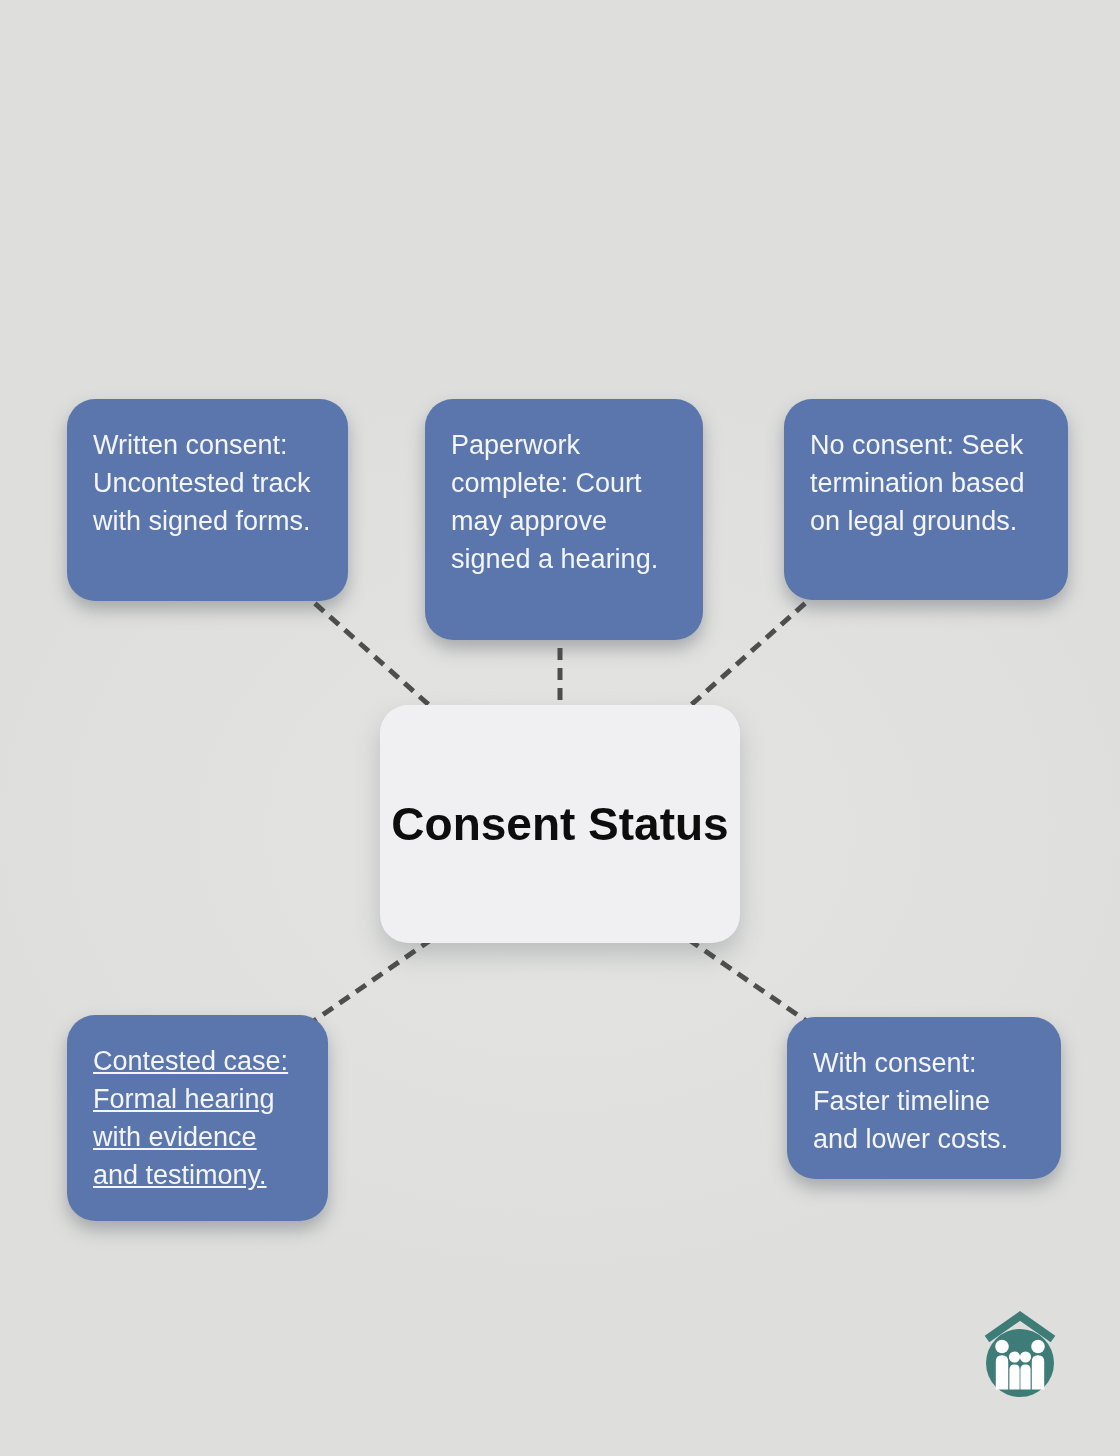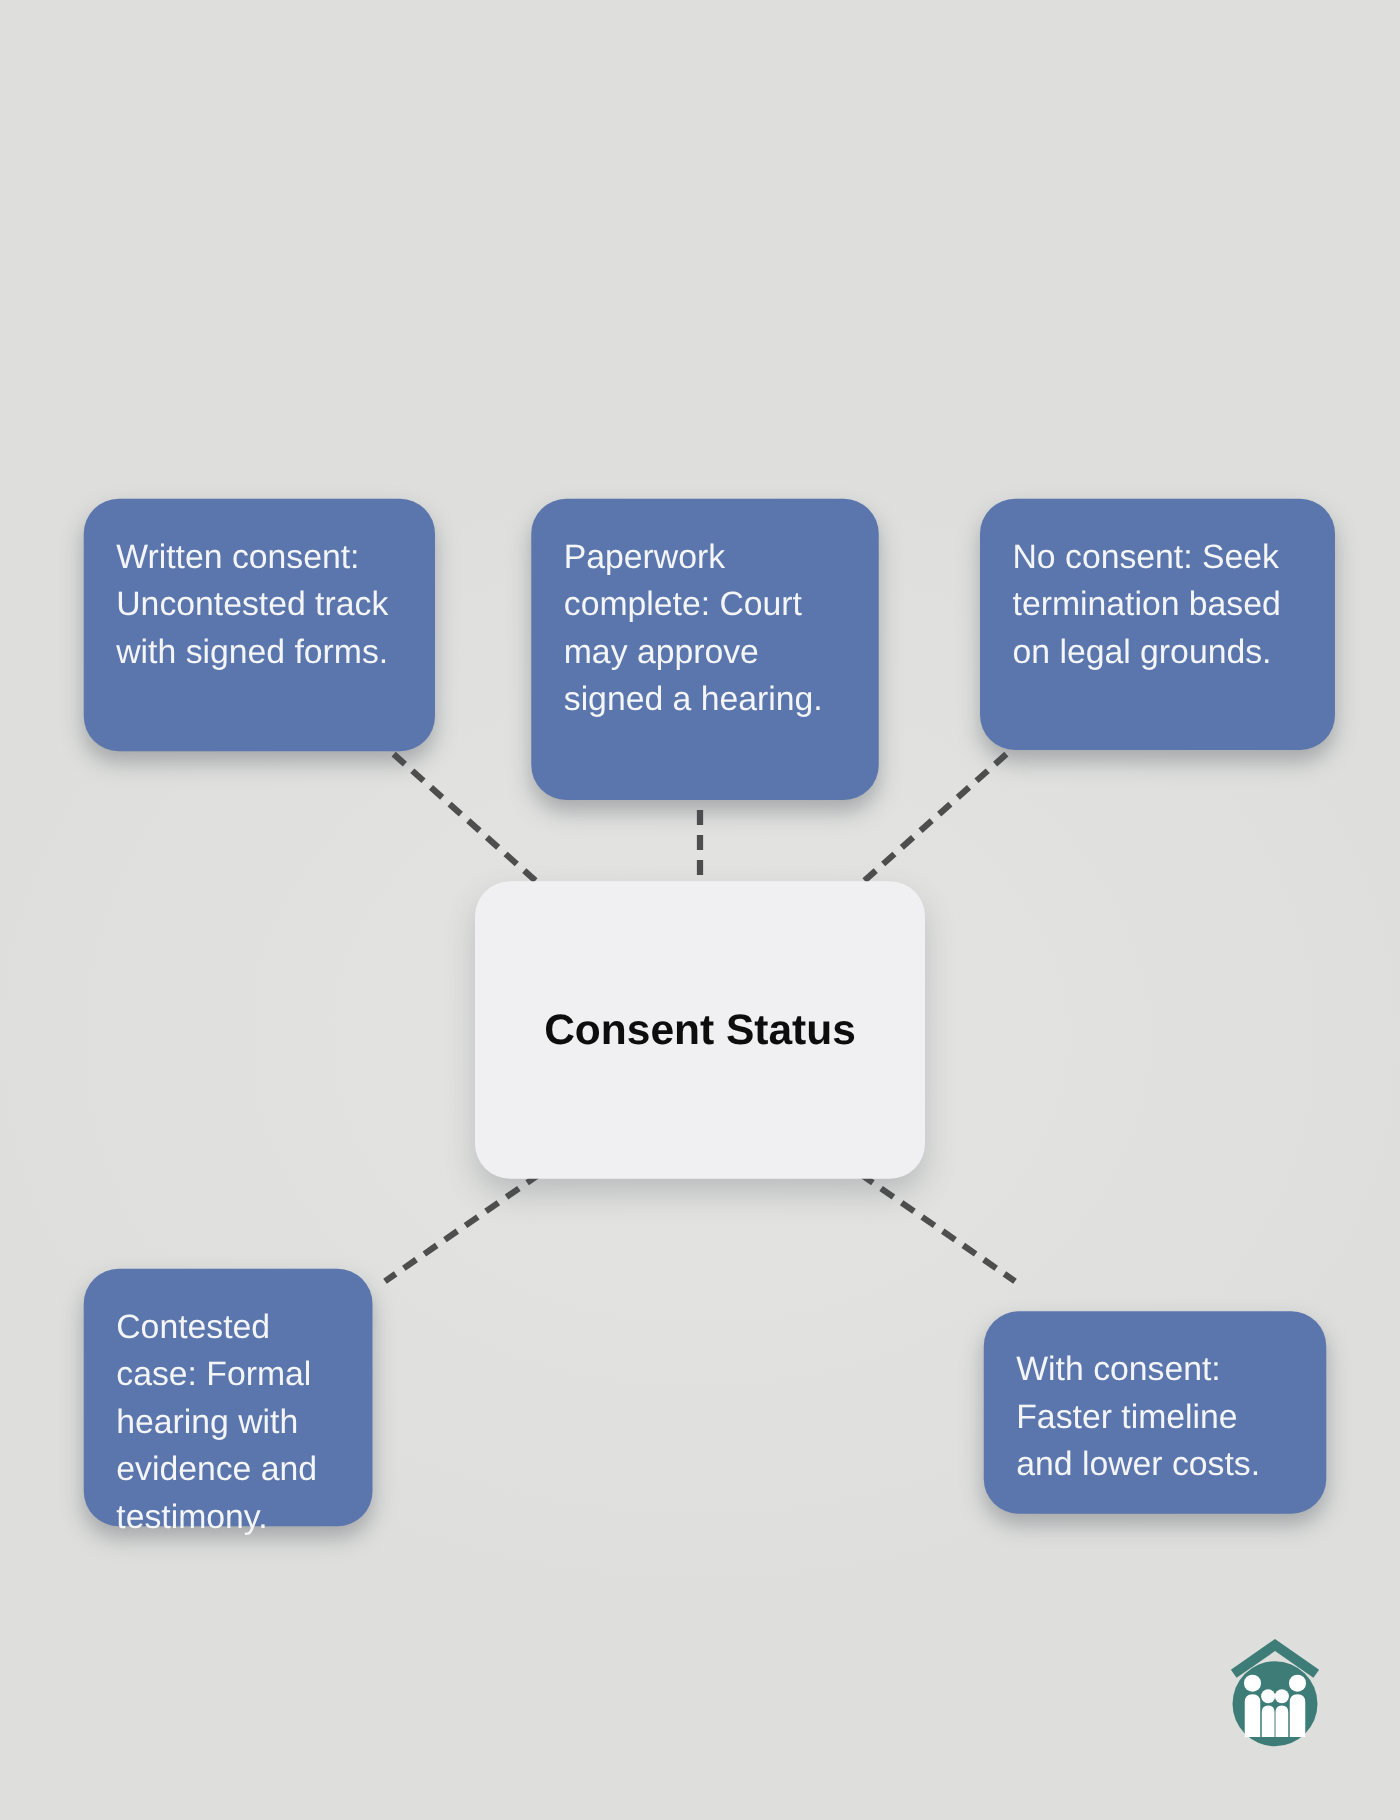--- a/index.html
+++ b/index.html
@@ -55,38 +55,38 @@
     border-radius: 28px;
     color: var(--node-text);
     font-size: 27px;
     line-height: 38px;
     padding: 27px 26px;
     box-shadow: 0 9px 18px rgba(70, 75, 85, 0.38);
   }
   .node-top-left     { left: 67px;  top: 399px;  width: 281px; height: 202px; }
   .node-top-center   { left: 425px; top: 399px;  width: 278px; height: 241px; }
   .node-top-right    { left: 784px; top: 399px;  width: 284px; height: 201px; }
-  .node-bottom-left  { left: 67px;  top: 1015px; width: 231px; height: 206px; }
-  .node-bottom-right { left: 787px; top: 1017px; width: 274px; height: 162px; margin-top: 32px; }
+  .node-bottom-left  { left: 67px;  top: 1015px; width: 261px; height: 206px; text-decoration: underline; }
+  .node-bottom-right { left: 787px; top: 1017px; width: 274px; height: 162px; }
 
   .center-node {
     position: absolute;
     left: 380px;
     top: 705px;
     width: 360px;
     height: 238px;
     background: var(--center-fill);
     border-radius: 28px;
     display: flex;
     align-items: center;
     justify-content: center;
     box-shadow: 0 12px 24px rgba(70, 75, 85, 0.25);
   }
   .center-node .label {
-    font-size: 34px;
+    font-size: 46px;
     font-weight: bold;
     color: var(--center-text);
   }
 
   .logo {
     position: absolute;
     left: 960px;
     top: 1300px;
     width: 120px;
     height: 120px;

